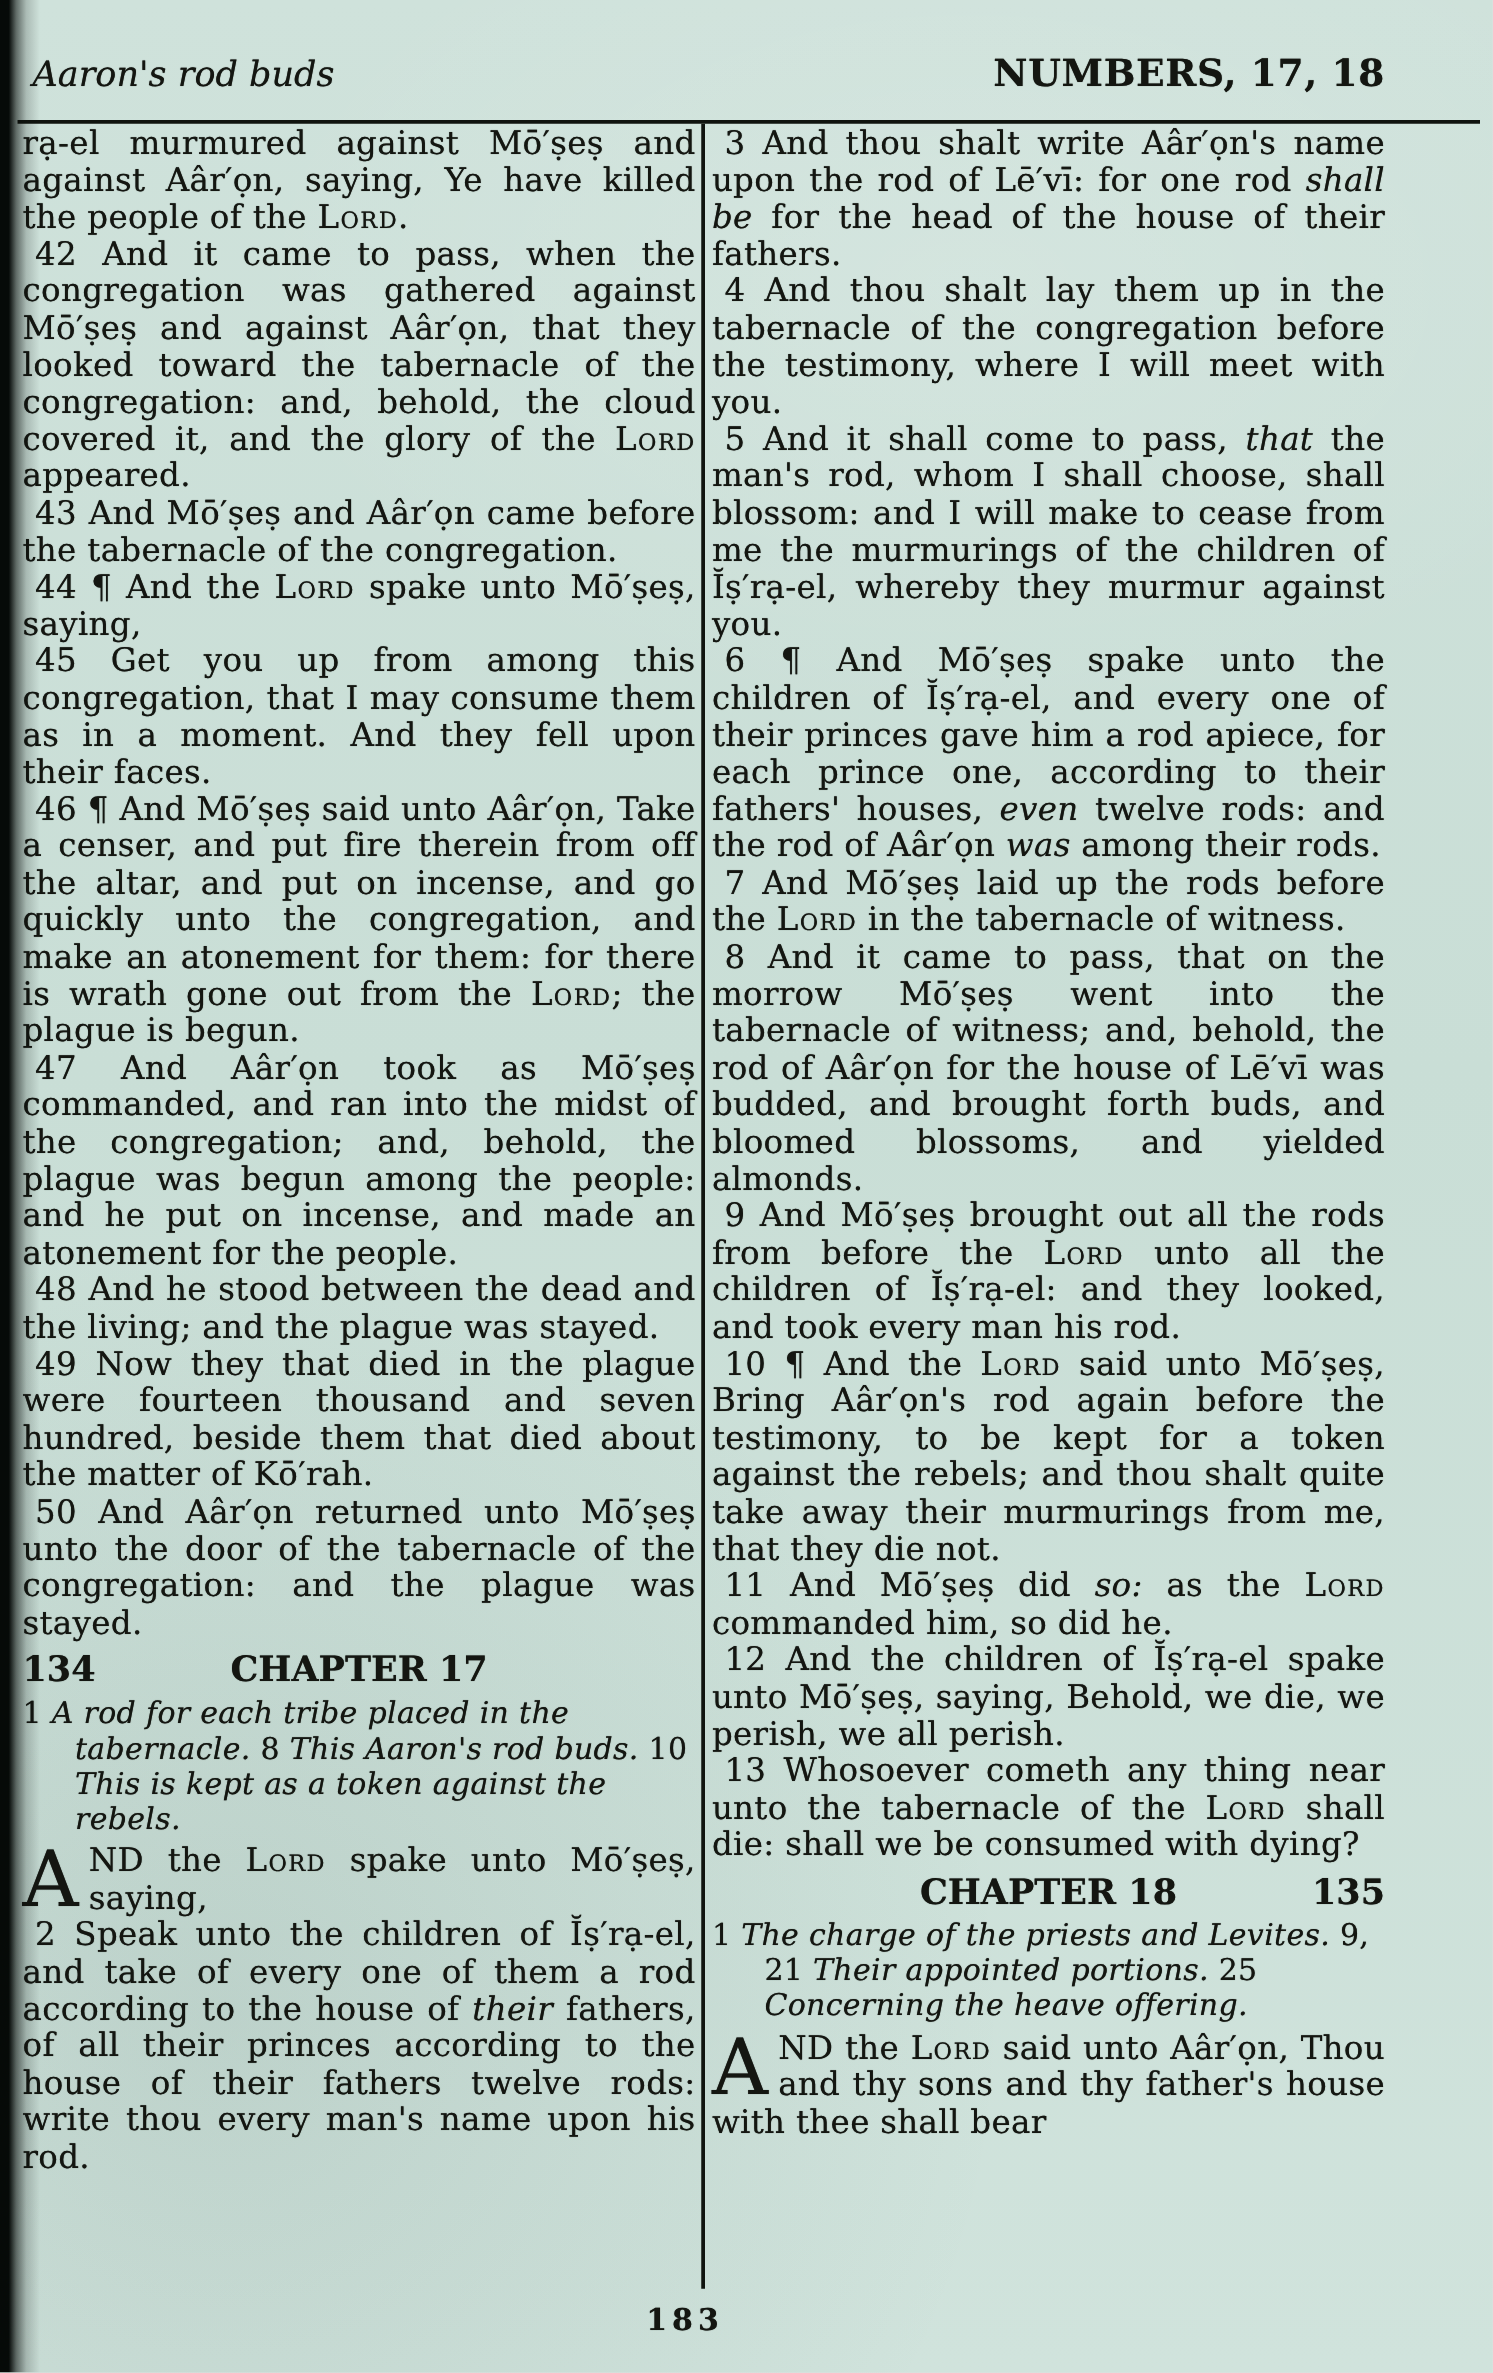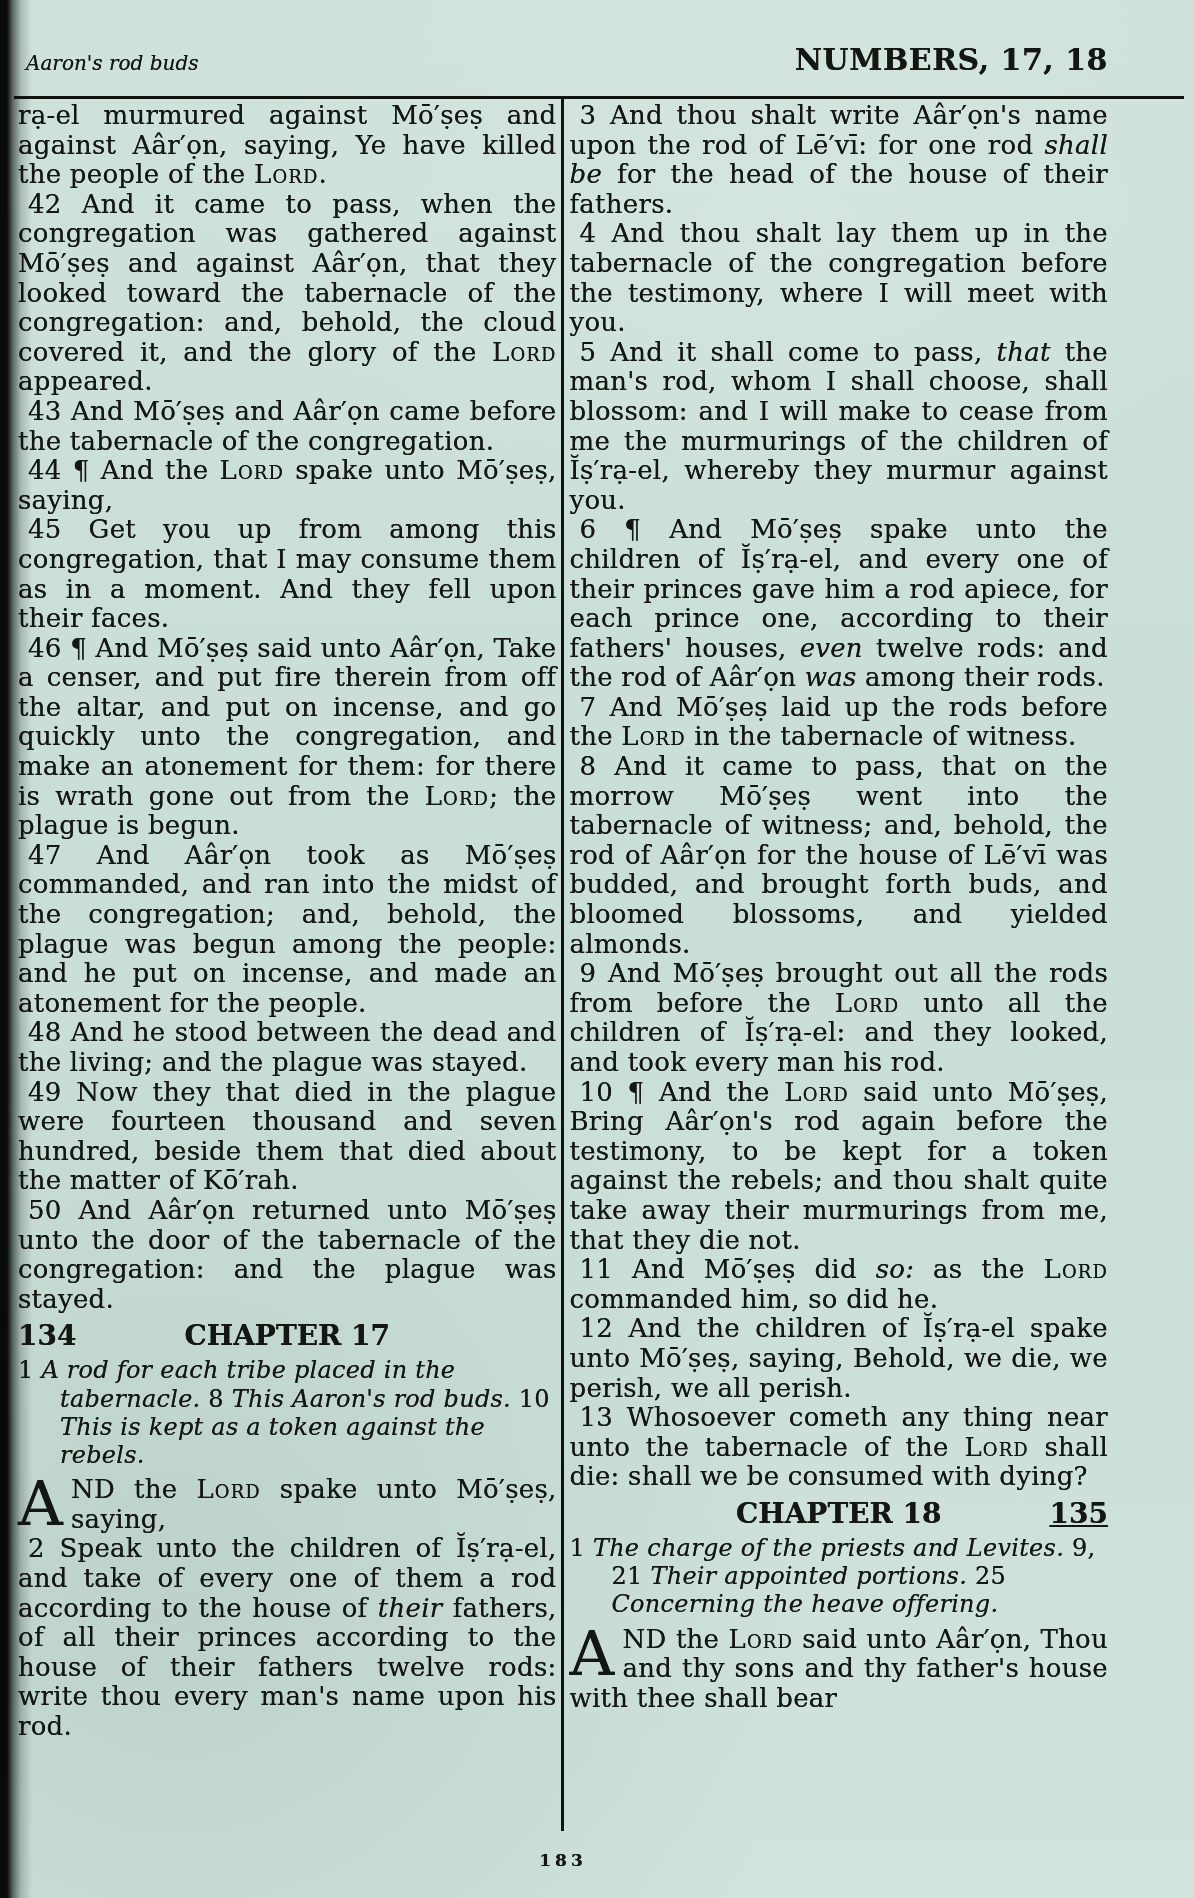--- a/index.html
+++ b/index.html
@@ -15,41 +15,41 @@
       radial-gradient(ellipse 1000px 600px at 65% 12%, rgba(255,255,255,0.13), rgba(255,255,255,0) 60%),
       radial-gradient(ellipse 900px 900px at 15% 85%, rgba(35,70,60,0.10), rgba(35,70,60,0) 70%),
       linear-gradient(180deg, #cfe2db 0%, #c9ded6 45%, #d0e3dc 100%);
     text-shadow: 0 0 0.6px rgba(16,20,15,0.8);
   }
   .book-edge {
     position: absolute; left: 0; top: 0; width: 32px; height: 100%; z-index: 5;
     background: linear-gradient(90deg, #060a08 0px, #060a08 7px, rgba(6,10,8,0.55) 13px, rgba(6,10,8,0.18) 21px, rgba(6,10,8,0) 32px);
   }
   .header { display: flex; justify-content: space-between; align-items: baseline; padding: 42px 86px 12px 26px; }
-  .header-left  { font-style: italic; font-size: 20px; }
+  .header-left  { font-style: italic; font-size: 28px; }
   .header-right { font-weight: bold; font-size: 30px; letter-spacing: 0.5px; }
   .rule { position: absolute; left: 14px; right: 10px; top: 96px; height: 3px; background: #10140f; }
   .columns { display: flex; padding: 12px 86px 0 18px; }
   .col { width: 50%; }
   .col-left  { padding-right: 13px; }
   .col-right { }
   .divider { position: absolute; left: 561px; top: 99px; width: 3px; height: 1732px; background: #10140f; }
   p { margin: 0; font-size: 26px; line-height: 29.6px; text-align: justify; letter-spacing: 0.25px; hyphens: auto; -webkit-hyphens: auto; }
   p.verse { text-indent: 10px; }
   p.cont  { text-indent: 0; }
   .sc { font-variant: small-caps; letter-spacing: 1.1px; }
   .it { font-style: italic; }
   .chapter-head { position: relative; text-align: center; font-weight: bold; font-size: 28px; line-height: 30px; margin: 7px 0 5px; }
   .ch-num { position: absolute; top: 0; font-weight: bold; }
   .ch-num.nleft  { left: 0; }
-  .ch-num.nright { right: 0; text-decoration: underline; }
+  .ch-num.nright { right: 0; }
   p.summary { font-size: 24px; line-height: 28.2px; padding-left: 42px; text-indent: -42px; text-align: left; margin: 2px 0 6px; }
   p.dropcap { text-indent: 0; }
   .dc { float: left; font-size: 62px; line-height: 47px; padding: 5px 8px 0 0; }
-  .page-number { position: absolute; left: 18px; width: 1090px; bottom: 28px; text-align: center; font-size: 17px; font-weight: bold; letter-spacing: 4px; }
+  .page-number { position: absolute; left: 3px; width: 1090px; bottom: 28px; text-align: center; font-size: 24px; font-weight: bold; letter-spacing: 4px; }
 </style>
 </head>
 <body>
 
 <div class="page">
   <div class="book-edge"></div>
 
   <div class="header">
     <span class="header-left">Aaron's rod buds</span>
     <span class="header-right">NUMBERS, 17, 18</span>

